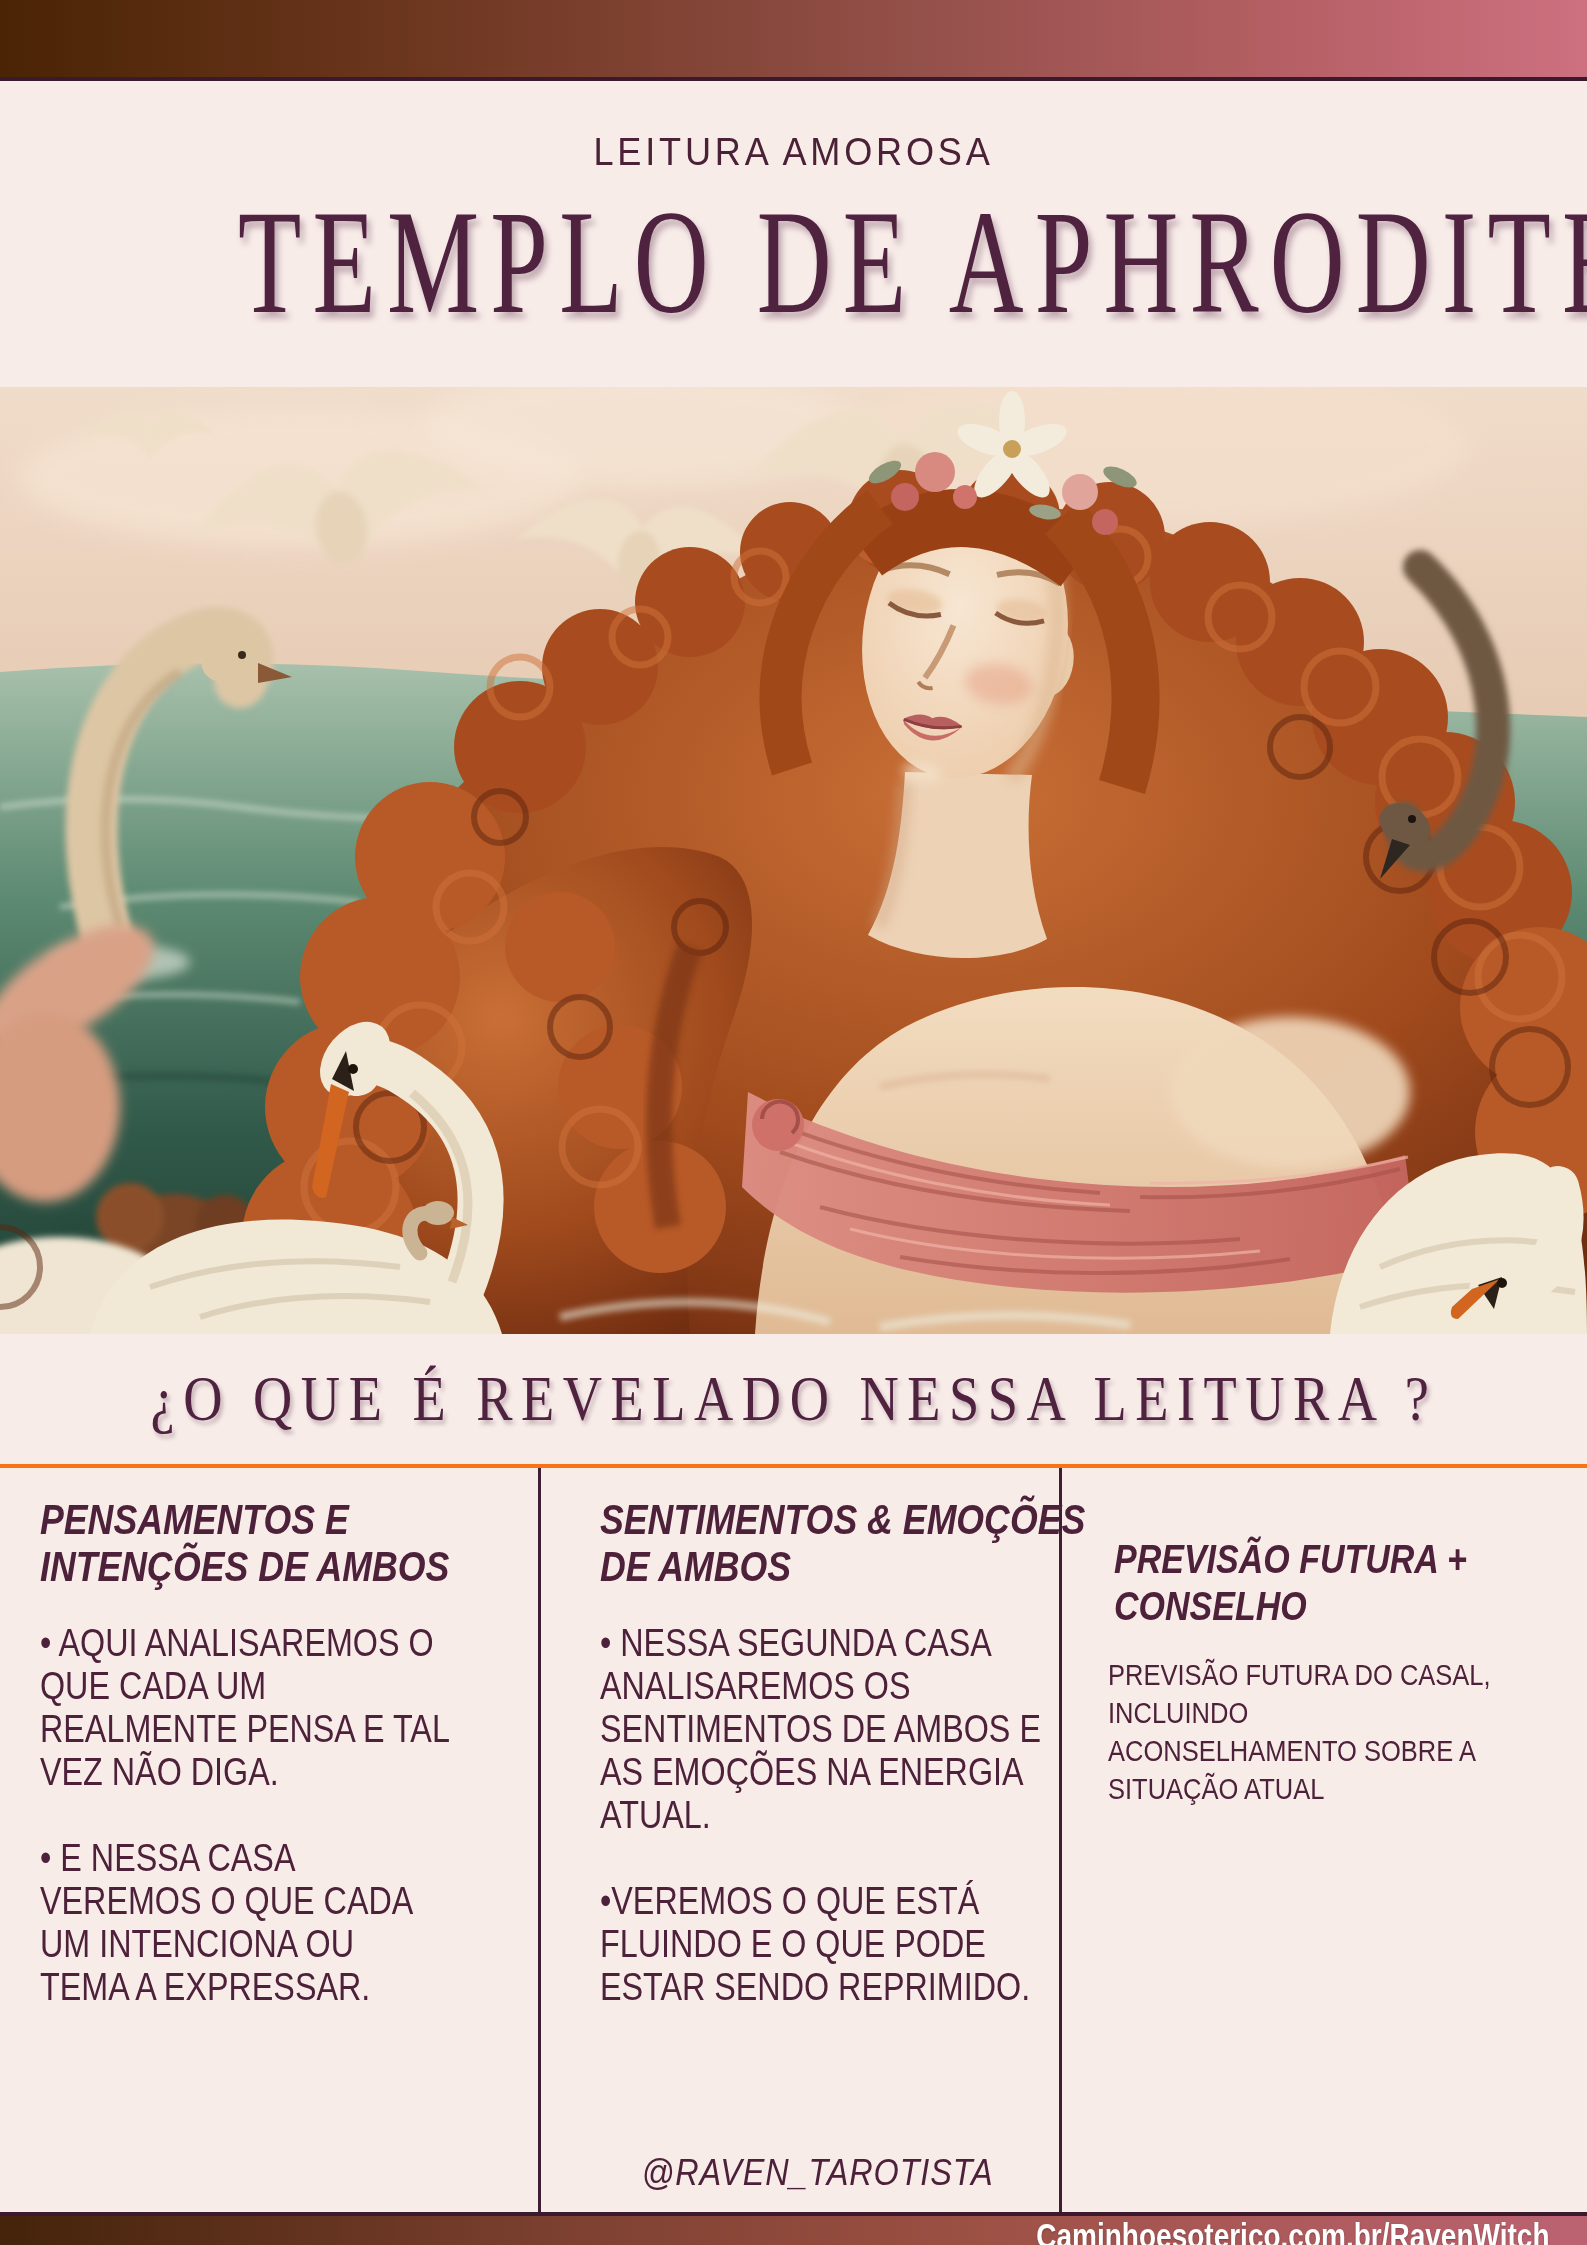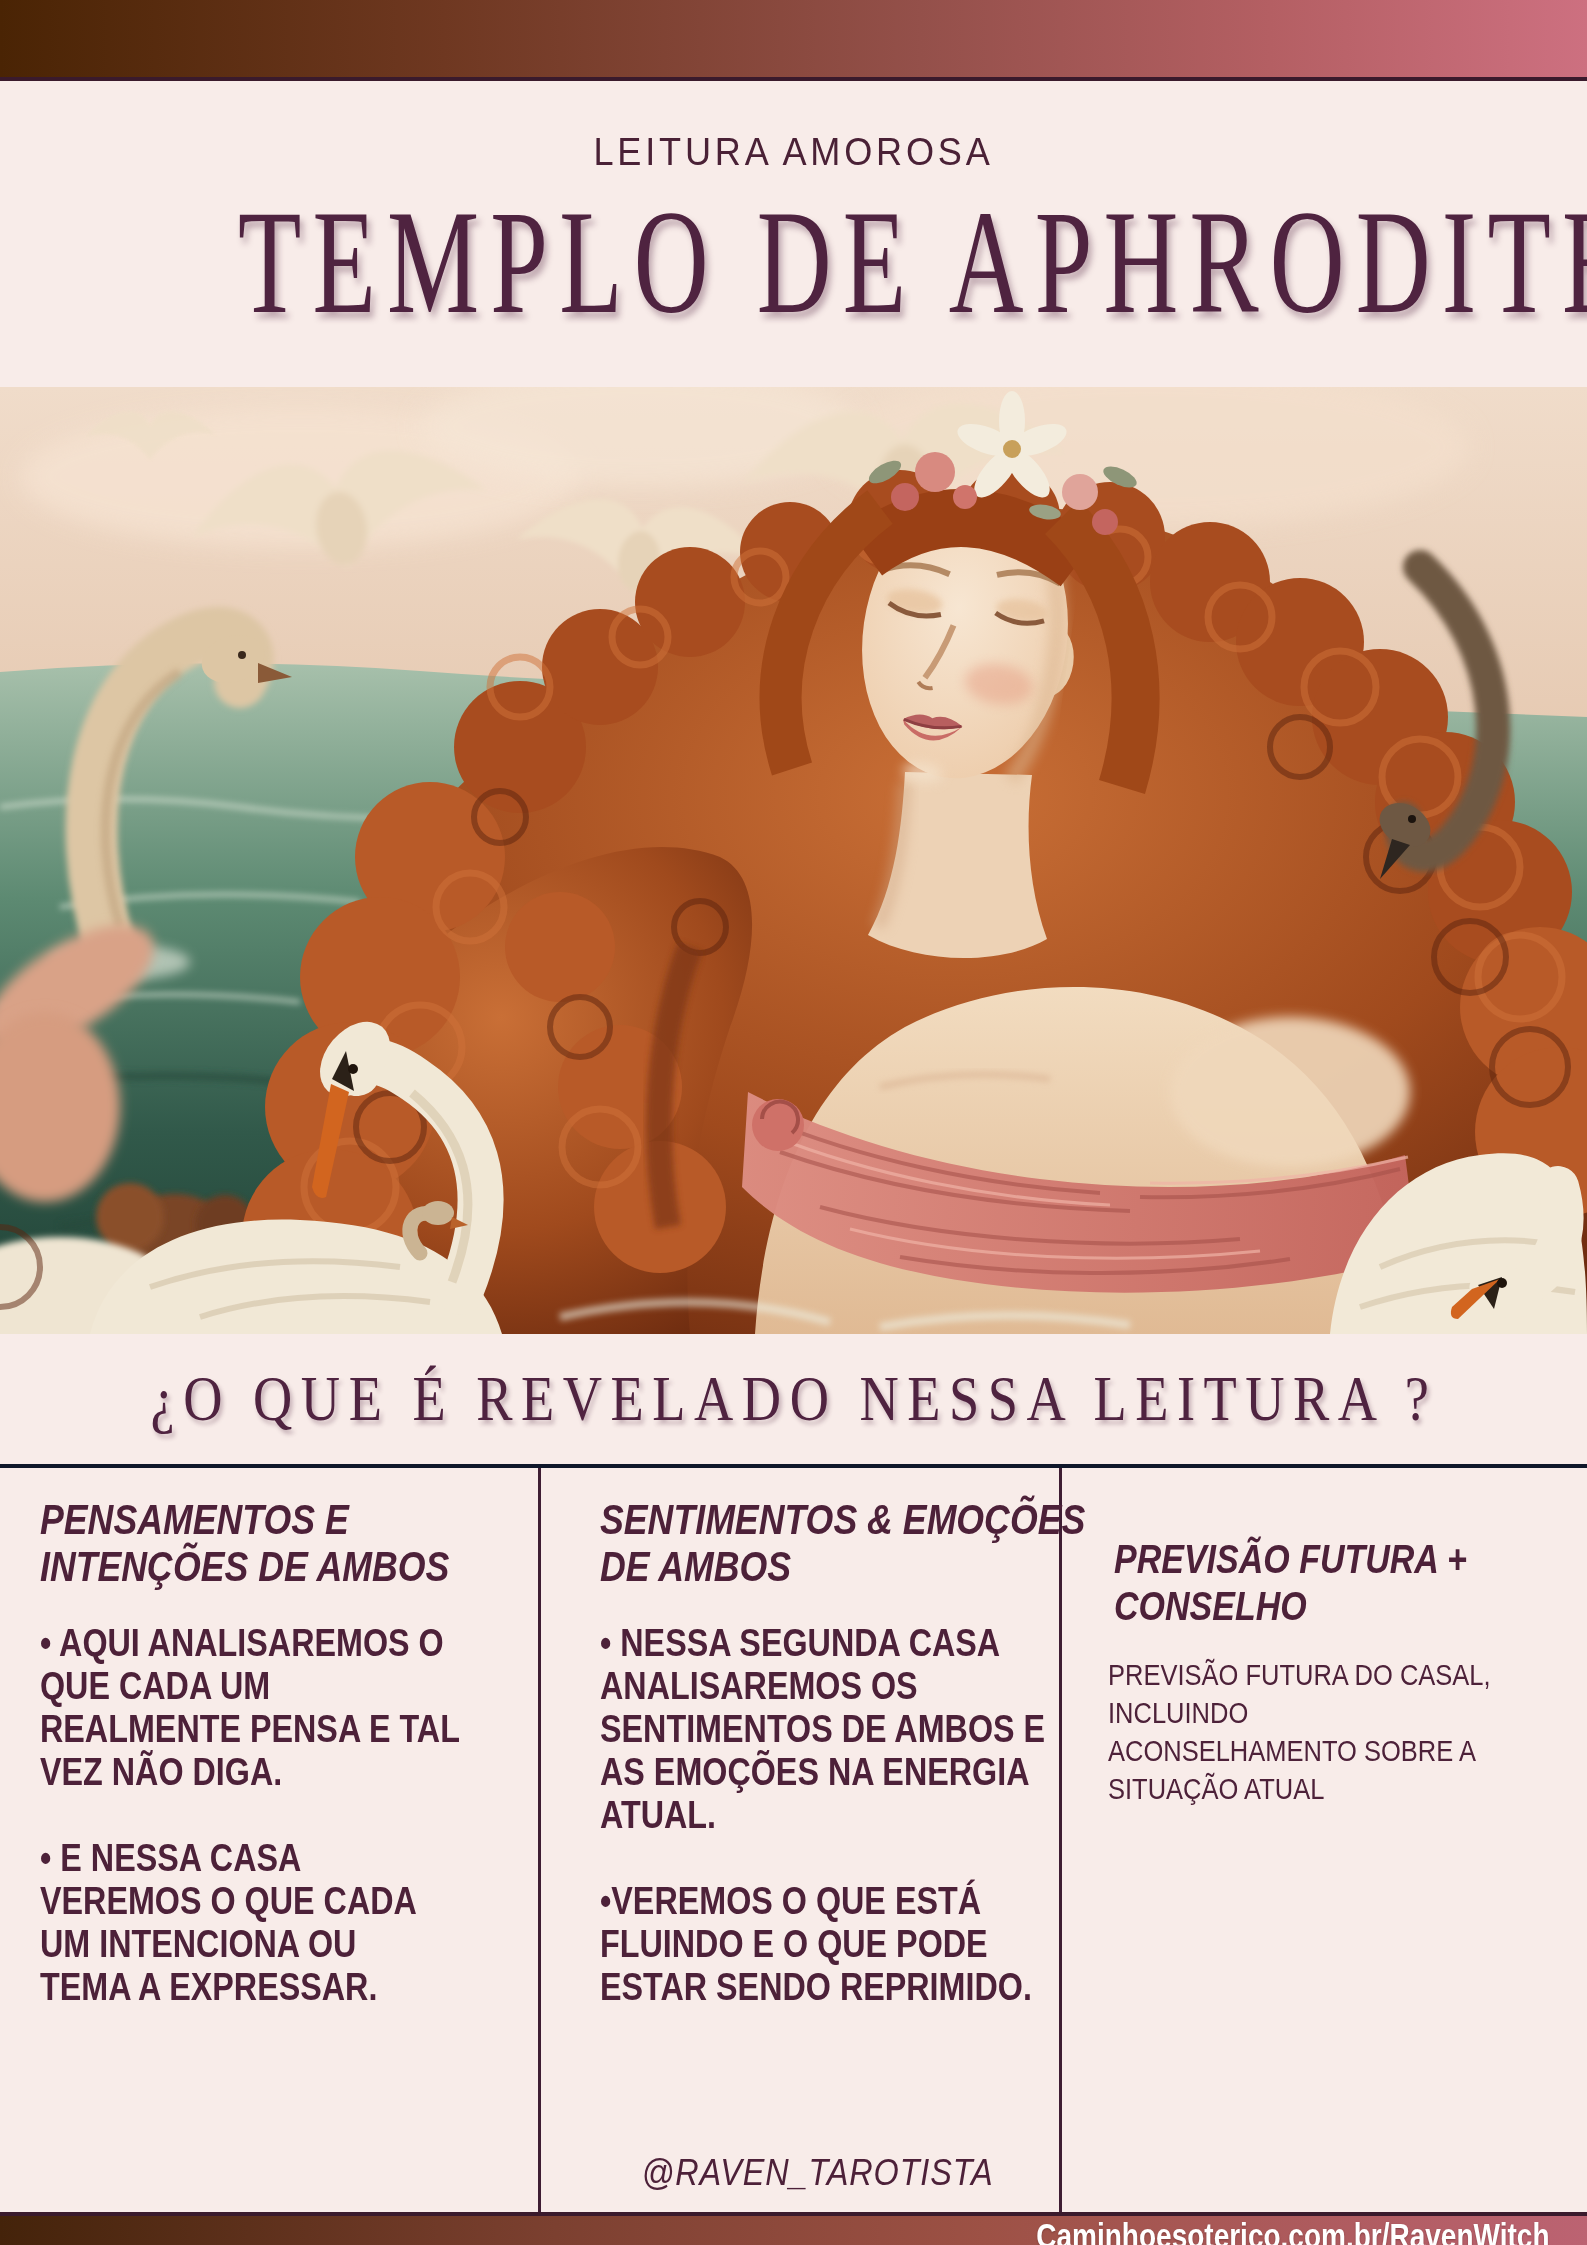--- a/index.html
+++ b/index.html
@@ -43,31 +43,31 @@
   .hero svg{display:block;}
   
   .question-zone{height:130px;display:flex;align-items:center;justify-content:center;}
   .question{
     font-family:"Liberation Serif",serif;font-size:64px;letter-spacing:10px;
     color:#4f2340;transform:scaleX(.85);transform-origin:center;white-space:nowrap;
     text-shadow:3px 4px 5px rgba(80,35,64,.3);
   }
   
   .columns{
-    height:744px;border-top:4px solid #0f172a;
+    height:744px;border-top:4px solid #f97316;
     display:grid;grid-template-columns:538px 524px 525px;
   }
   .col{box-sizing:border-box;padding:28px 24px 0 40px;}
   .col-2{border-left:3px solid #3f1d33;border-right:3px solid #3f1d33;
     padding-left:59px;display:flex;flex-direction:column;}
   .col-3{padding-left:46px;}
   .col-heading{margin:0 0 32px 0;font-weight:bold;font-style:italic;}
   .col-heading .line{font-size:42px;line-height:47px;}
   .col-3 .col-heading .line{font-size:40px;}
-  .para{margin:0 0 43px 0;font-weight:bold;}
+  .para{margin:0 0 43px 0;}
   .line{
     display:block;white-space:nowrap;
     transform:scaleX(.85);transform-origin:0 50%;
   }
   .body .line{font-size:38px;line-height:43px;}
   .col-3 .body .line{font-size:35px;line-height:44px;}
   .subheading{margin:40px 0 26px 6px;font-weight:bold;font-style:italic;}
   .subheading .line{font-size:40px;line-height:47px;}
   .subpara .line{font-size:30px;line-height:38px;}
   .handle{

